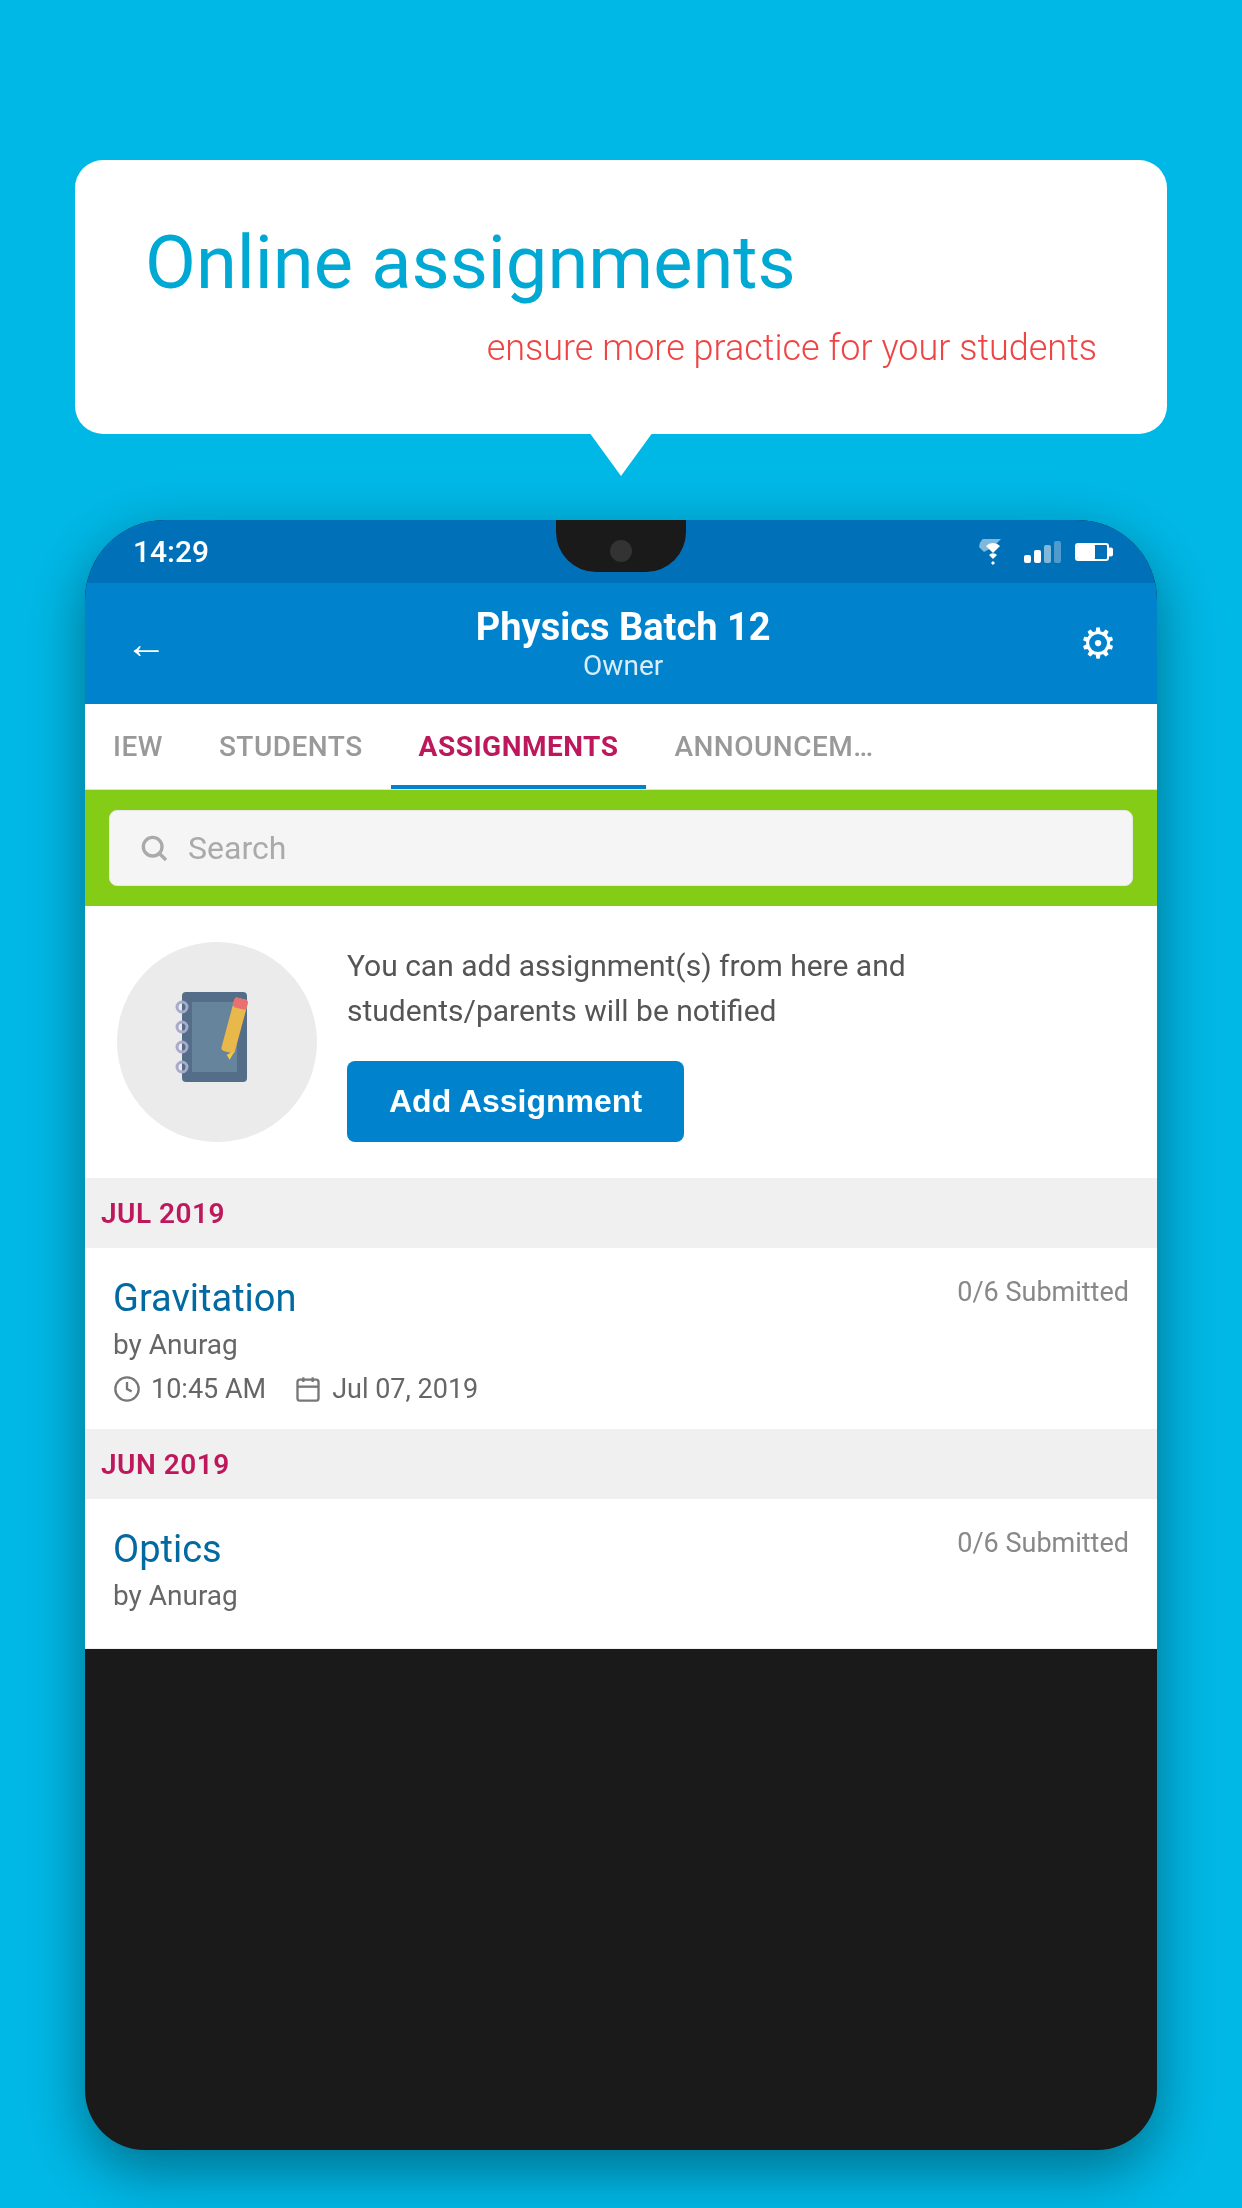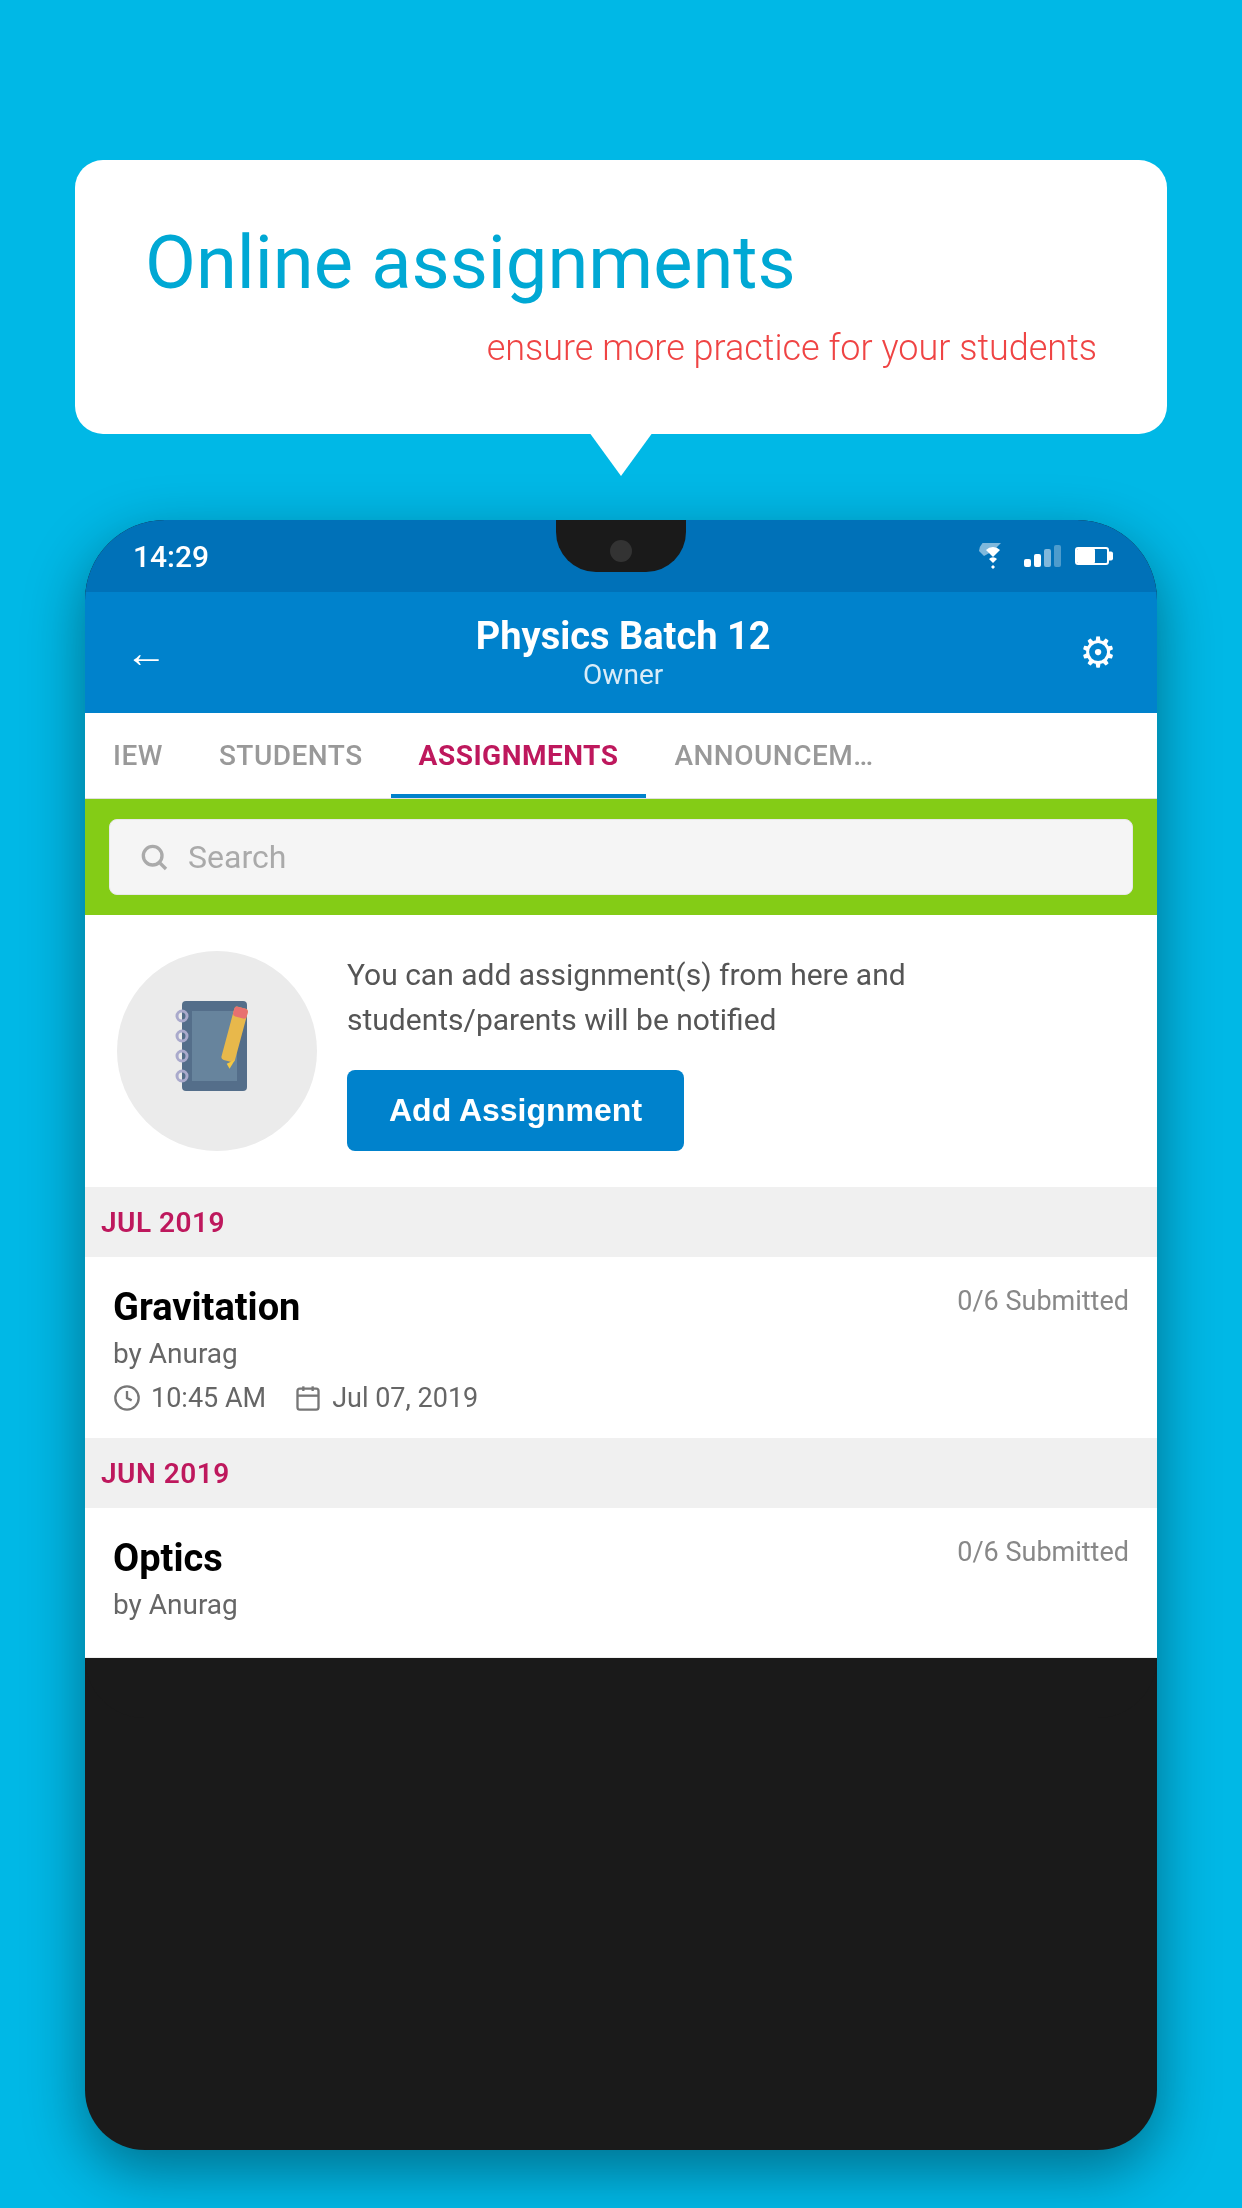--- a/index.html
+++ b/index.html
@@ -72,21 +72,21 @@
       position: relative;
       overflow: hidden;
       width: 100%;
       height: 1630px;
       box-shadow: 0 20px 60px rgba(0,0,0,0.4);
     }
 
     
     .phone-status-bar {
       background: #0071b8;
-      height: 72px;
+      height: 63px;
       display: flex;
       align-items: center;
       justify-content: space-between;
       padding: 0 48px;
       border-radius: 60px 60px 0 0;
       position: relative;
     }
 
     .status-time {
       color: white;
@@ -322,22 +322,22 @@
 
     .assignment-top-row {
       display: flex;
       justify-content: space-between;
       align-items: flex-start;
       margin-bottom: 8px;
     }
 
     .assignment-name {
       font-size: 38px;
-      font-weight: 700;
-      color: #000000;
+      font-weight: 400;
+      color: #0369a1;
     }
 
     .submitted-badge {
       font-size: 27px;
       color: #888;
     }
 
     .assignment-author {
       font-size: 28px;
       color: #666;

